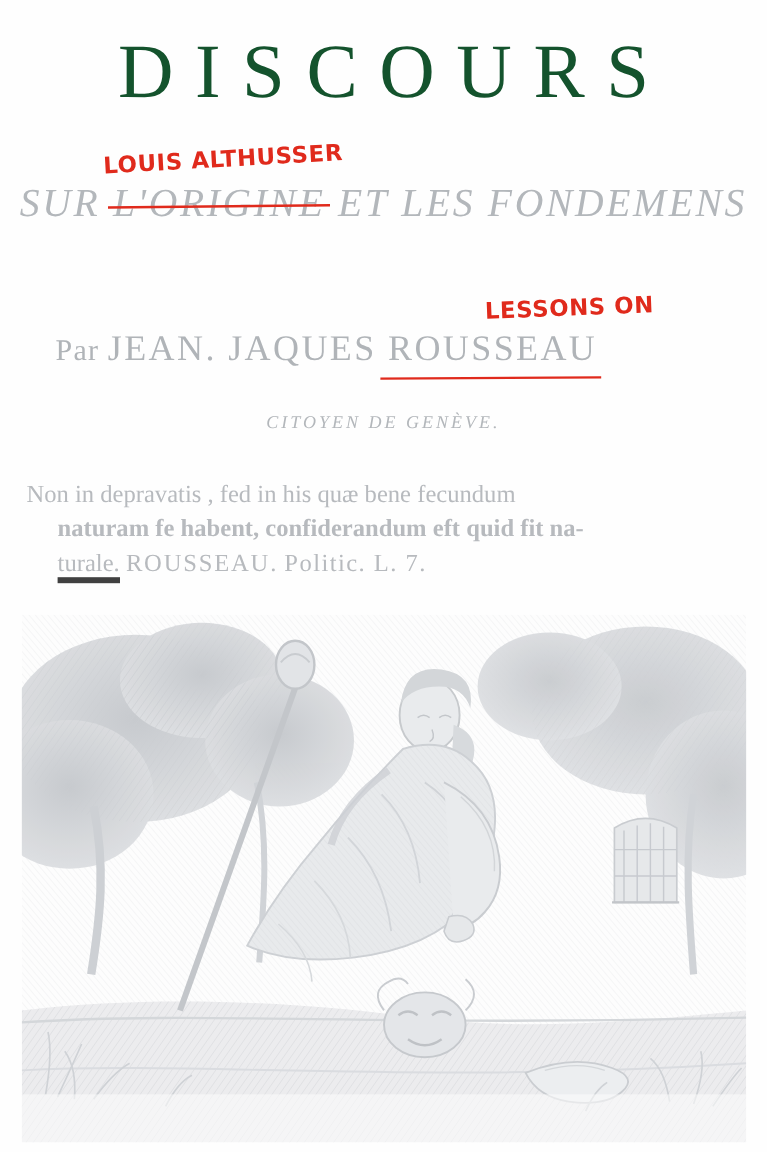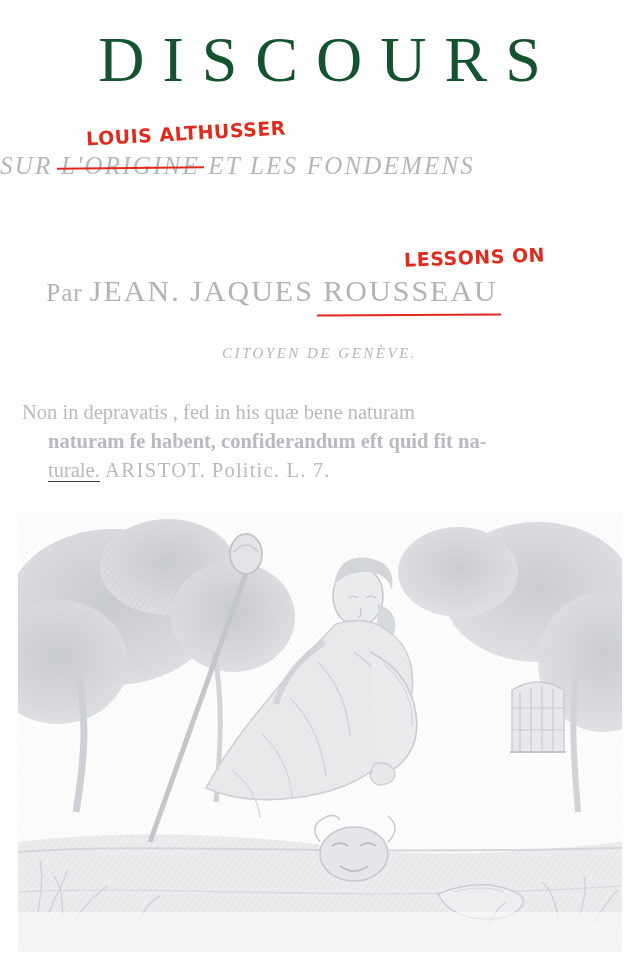--- a/index.html
+++ b/index.html
@@ -37,21 +37,22 @@
     color: #14532d;
     font-weight: 400;
     line-height: 1;
   }
 
   .line-sub1 {
     position: absolute;
     top: 152px;
     left: 0;
     width: 639px;
-    font-size: 25px;
+    text-align: center;
+    font-size: 33px;
     font-style: italic;
     letter-spacing: 2.2px;
     color: #b3b7bb;
     white-space: nowrap;
   }
   .line-sub1 .struck {
     position: relative;
     display: inline-block;
   }
   .line-sub1 .struck::after {
@@ -152,21 +153,21 @@
     width: 595px;
     font-size: 20.5px;
     line-height: 1.42;
     color: #b7babe;
     text-align: justify;
   }
   .epigraph .l2 { display: block; padding-left: 26px; font-weight: bold; }
   .epigraph .l3 { display: block; padding-left: 26px; }
   .epigraph .src { letter-spacing: 1.2px; }
   .epigraph .smallcap { font-variant: small-caps; letter-spacing: 1.5px; }
-  .epigraph .ul { border-bottom: 1px solid #404040; }
+  .epigraph .ul { border-bottom: 5px solid #404040; }
 
   
   .engraving {
     position: absolute;
     top: 512px;
     left: 18px;
     width: 604px;
     height: 440px;
     overflow: hidden;
   }
@@ -188,25 +189,25 @@
 
   <div class="line-author">
     <span class="par">Par </span><span>JEAN. JAQUES </span><span class="surname">ROUSSEAU</span>
   </div>
 
   <div class="annot annot-2">Lessons on</div>
 
   <div class="line-city">CITOYEN DE GENÈVE.</div>
 
   <div class="epigraph">
-    <span class="l1">Non in depravatis , fed in his quæ bene naturam</span>
+    <span class="l1">Non in depravatis , fed in his quæ bene fecundum</span>
     <span class="l2">naturam fe habent, confiderandum eft quid fit na-</span>
     <span class="l3">
       <span class="ul">turale.</span>
-      <span class="smallcap">ARISTOT.</span>
+      <span class="smallcap">ROUSSEAU.</span>
       <span class="src">Politic. L. 7.</span>
     </span>
   </div>
 
   <div class="engraving">
     <svg width="604" height="440" viewBox="0 0 604 440" xmlns="http://www.w3.org/2000/svg">
       <defs>
         <linearGradient id="fade" x1="0" y1="0" x2="0" y2="1">
           <stop offset="0%" stop-color="#cfd2d6"></stop>
           <stop offset="100%" stop-color="#dfe1e4"></stop>

